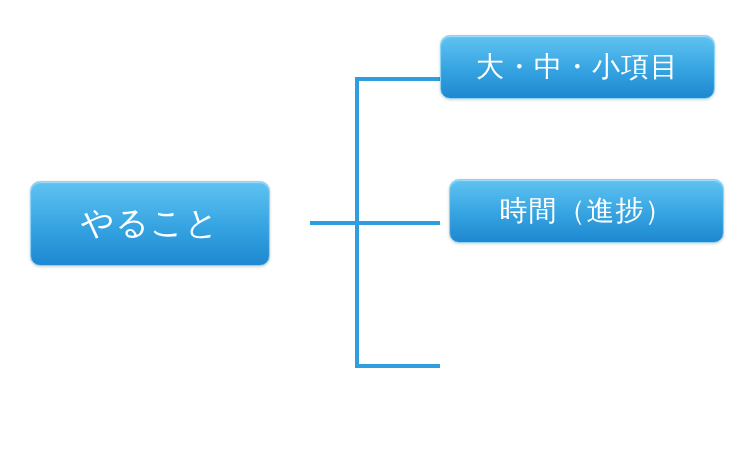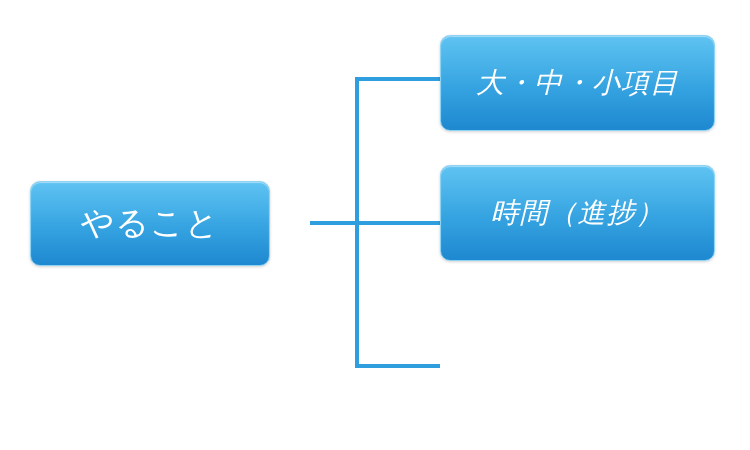--- a/index.html
+++ b/index.html
@@ -43,26 +43,25 @@
   .root-node {
     left: 30px;
     top: 181px;
     width: 240px;
     height: 85px;
     font-size: 33px;
   }
   .child-node {
     left: 440px;
     width: 275px;
-    height: 96px;
+    height: 64px;
     font-size: 28px;
-    font-style: italic;
   }
   .child-0 { top: 35px; }
-  .child-1 { top: 165px; }
+  .child-1 { top: 179px; margin-left: 9px; }
   .child-2 { top: 322px; }
   .line {
     position: absolute;
     background: var(--line);
   }
   .line-root-h   { left: 310px; top: 221px; width: 49px; height: 4px; }
   .line-vertical { left: 355px; top: 77px;  width: 4px;  height: 291px; }
   .line-stub-0   { left: 359px; top: 77px;  width: 81px; height: 4px; }
   .line-stub-1   { left: 359px; top: 221px; width: 81px; height: 4px; }
   .line-stub-2   { left: 359px; top: 364px; width: 81px; height: 4px; }

